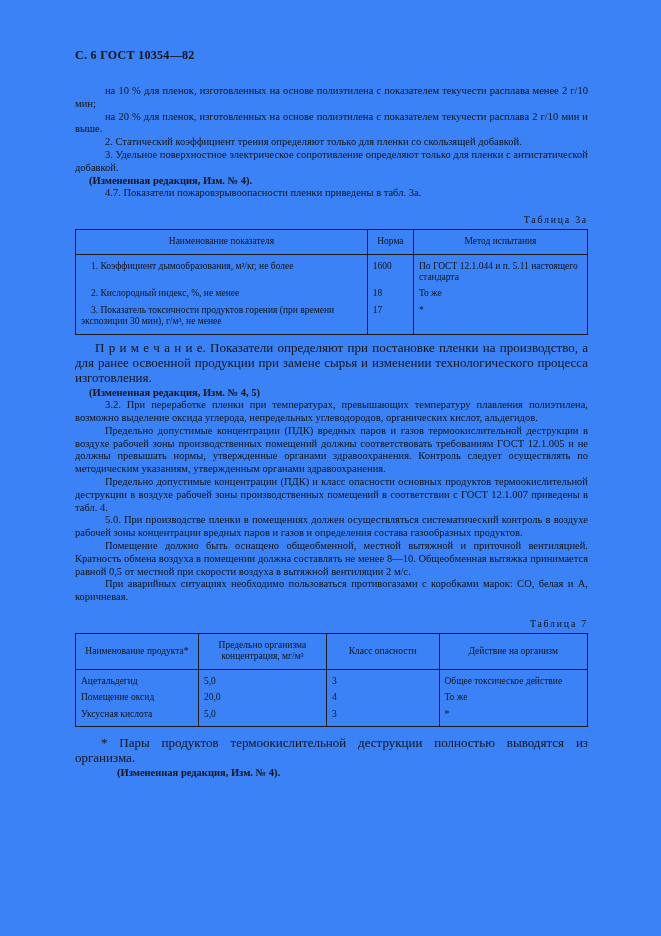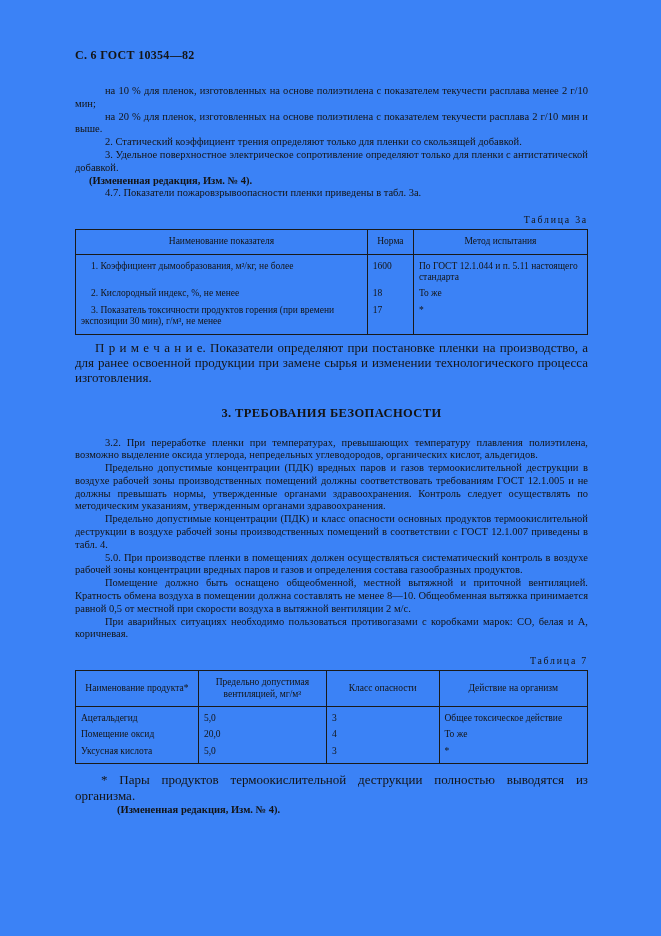--- a/index.html
+++ b/index.html
@@ -122,43 +122,43 @@
         </tr>
         <tr>
           <td class="cell-name">3. Показатель токсичности продуктов горения (при времени экспозиции 30 мин), г/м³, не менее</td>
           <td class="cell-center">17</td>
           <td class="cell-center">*</td>
         </tr>
       </tbody>
     </table>
 
     <p class="note small">П р и м е ч а н и е.  Показатели определяют при постановке пленки на производство, а для ранее освоенной продукции при замене сырья и изменении технологического процесса изготовления.</p>
+    <p class="bold mt2">(Измененная редакция, Изм. № 4, 5)</p>
 
-    <div class="section-title">3. ТРЕБОВАНИЯ БЕЗОПАСНОСТИ</div>
 
     <p class="indent">3.2. При переработке пленки при температурах, превышающих температуру плавления полиэтилена, возможно выделение оксида углерода, непредельных углеводородов, органических кислот, альдегидов.</p>
     <p class="indent">Предельно допустимые концентрации (ПДК) вредных паров и газов термоокислительной деструкции в воздухе рабочей зоны производственных помещений должны соответствовать требованиям ГОСТ 12.1.005 и не должны превышать нормы, утвержденные органами здравоохранения. Контроль следует осуществлять по методическим указаниям, утвержденным органами здравоохранения.</p>
     <p class="indent">Предельно допустимые концентрации (ПДК) и класс опасности основных продуктов термоокислительной деструкции в воздухе рабочей зоны производственных помещений в соответствии с ГОСТ 12.1.007 приведены в табл. 4.</p>
     <p class="indent">5.0. При производстве пленки в помещениях должен осуществляться систематический контроль в воздухе рабочей зоны концентрации вредных паров и газов и определения состава газообразных продуктов.</p>
     <p class="indent">Помещение должно быть оснащено общеобменной, местной вытяжной и приточной вентиляцией. Кратность обмена воздуха в помещении должна составлять не менее 8—10. Общеобменная вытяжка принимается равной 0,5 от местной при скорости воздуха в вытяжной вентиляции 2 м/с.</p>
     <p class="indent">При аварийных ситуациях необходимо пользоваться противогазами с коробками марок: СО, белая и А, коричневая.</p>
 
     <div class="table-caption">Таблица 7</div>
 
     <table class="gost-table">
       <colgroup>
         <col style="width:24%">
           <col style="width:25%">
           <col style="width:22%">
           <col style="width:29%">
       </colgroup>
       <thead>
         <tr>
           <th>Наименование продукта*</th>
-          <th>Предельно допустимая вентиляцией, мг/м³</th>
+          <th>Предельно организма концентрация, мг/м³</th>
           <th>Класс опасности</th>
           <th>Действие на организм</th>
         </tr>
       </thead>
       <tbody>
         <tr>
           <td class="cell-product">Ацетальдегид</td>
           <td class="cell-center">5,0</td>
           <td class="cell-center">3</td>
           <td class="cell-center">Общее токсическое действие</td>

